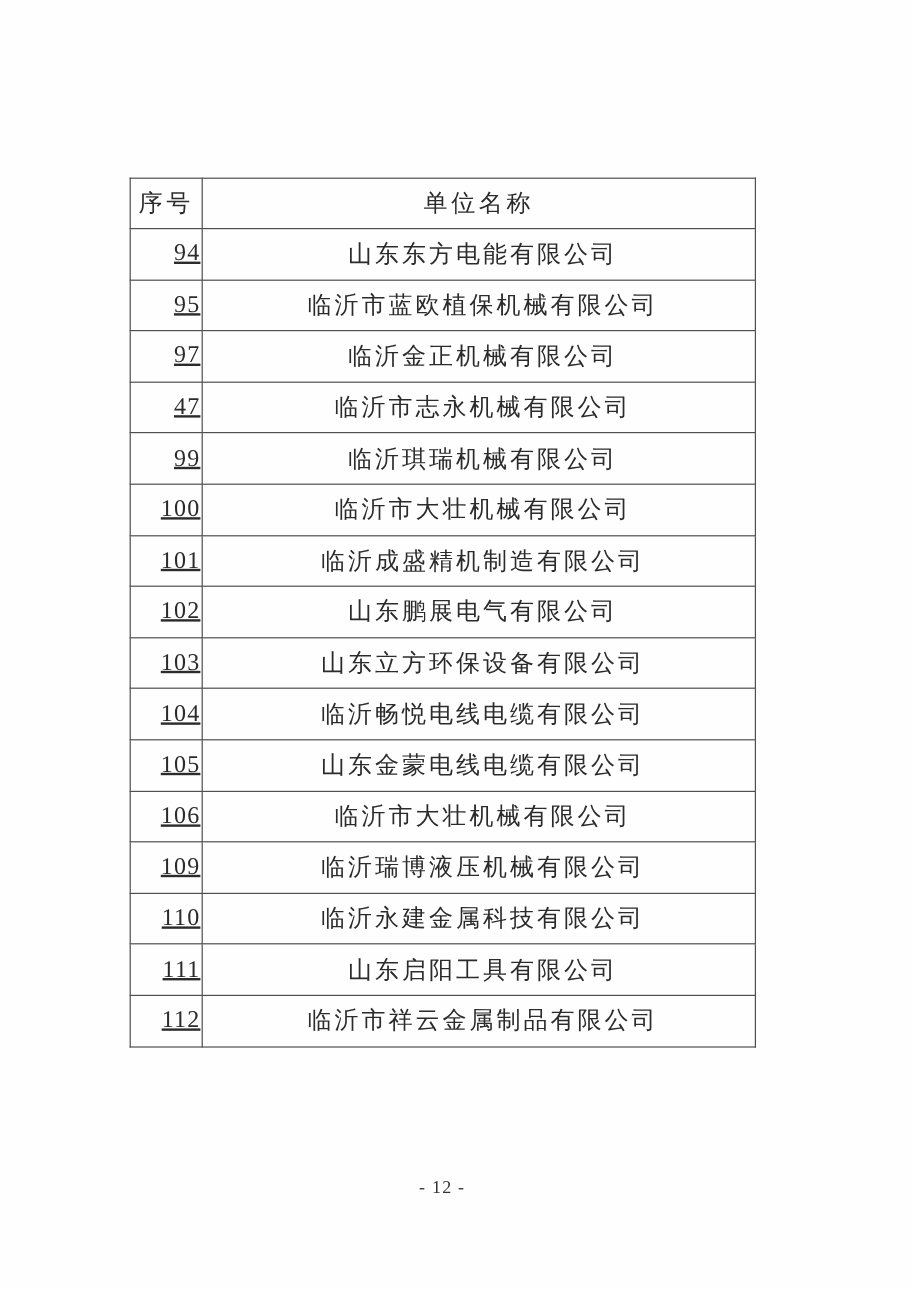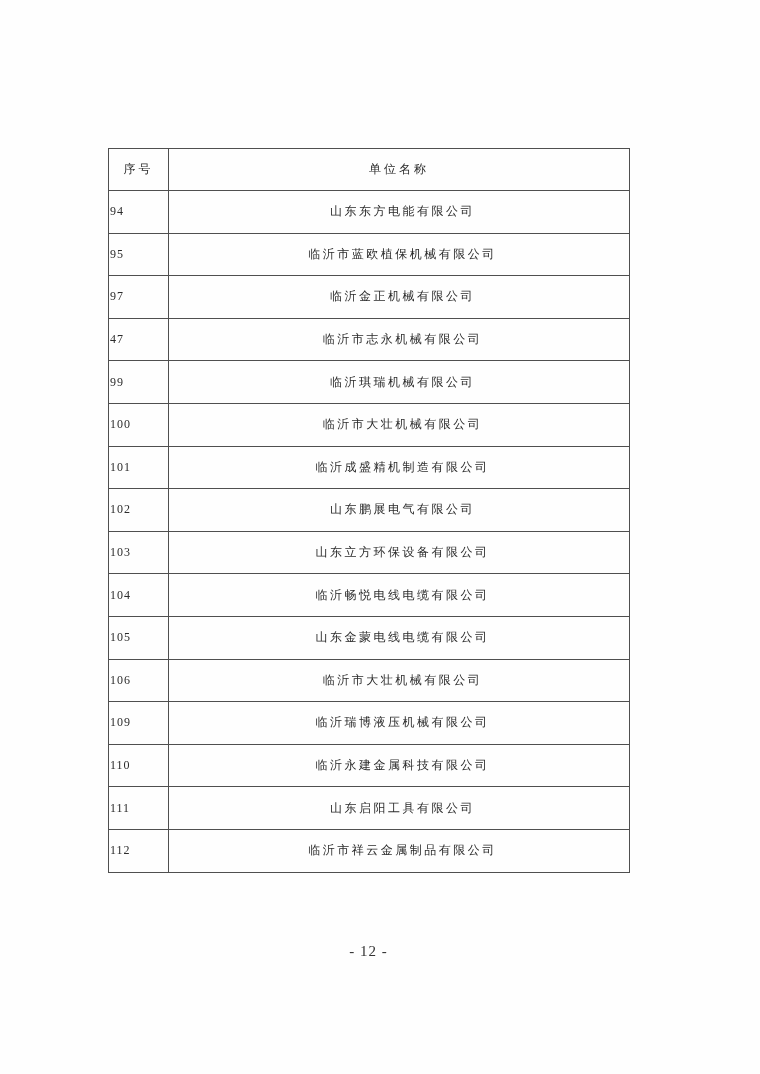--- a/index.html
+++ b/index.html
@@ -20,49 +20,50 @@
     position: absolute;
     left: 108px;
     top: 148px;
     width: 521px;
     border-collapse: collapse;
     table-layout: fixed;
   }
   .company-table th,
   .company-table td {
     border: 1px solid #4f4f4f;
-    font-size: 12px;
+    font-size: 20px;
     font-weight: normal;
     vertical-align: middle;
     overflow: hidden;
     white-space: nowrap;
   }
   .company-table th {
     height: 39px;
     text-align: center;
     letter-spacing: 3px;
   }
   .company-table td {
     height: 39.6px;
   }
   col.col-no { width: 60px; }
   col.col-name { width: 461px; }
   td.no-cell {
-    text-align: left;
+    text-align: right;
     letter-spacing: 1px;
+    text-decoration: underline;
   }
   td.name-cell {
     text-align: center;
     padding-left: 8px;
     letter-spacing: 2.5px;
   }
   .page-number {
     position: absolute;
     left: 108px;
-    top: 943px;
+    top: 982px;
     width: 521px;
     text-align: center;
     font-size: 15px;
     letter-spacing: 1px;
     color: #333333;
   }
 </style>
 </head>
 <body>
 

